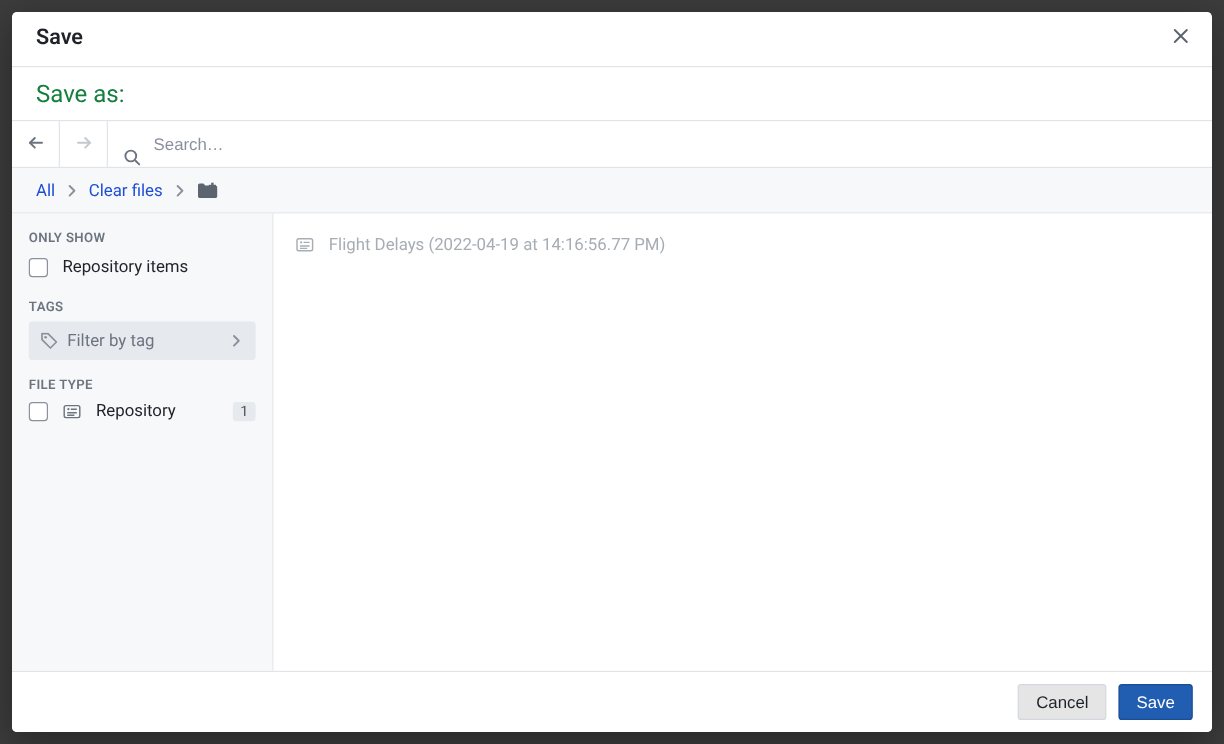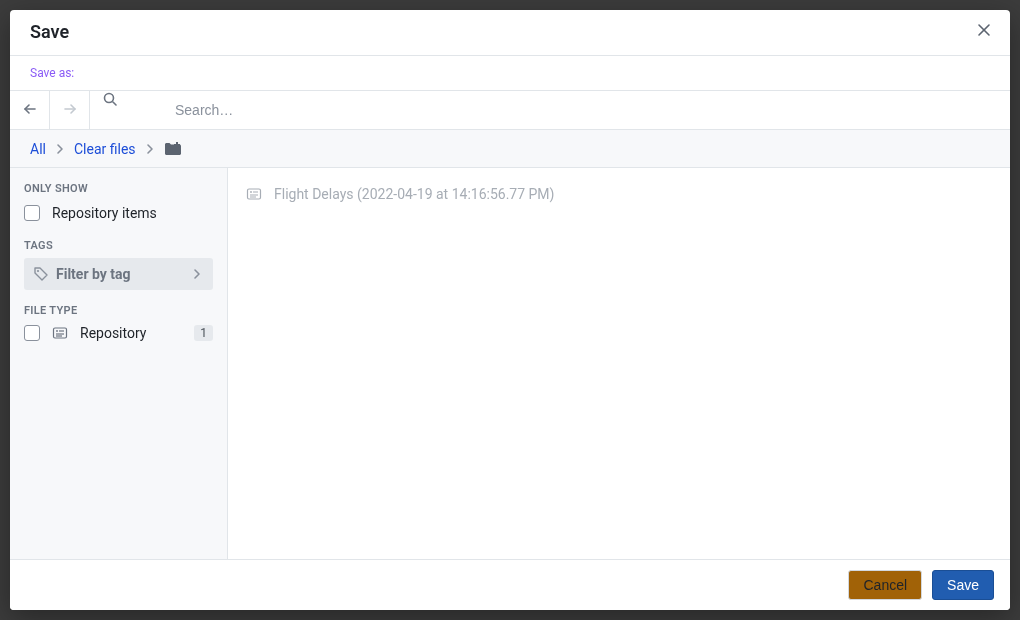--- a/index.html
+++ b/index.html
@@ -59,22 +59,22 @@
   }
 
   
   .save-as-row {
     display: flex;
     align-items: center;
     gap: 10px;
     padding: 10px 20px 10px 20px;
   }
   .save-as-label {
-    font-size: 12px;
-    color: #8b5cf6;
+    font-size: 20px;
+    color: #15803d;
     white-space: nowrap;
   }
   .save-as-input-wrap {
     flex: 1;
     display: flex;
     align-items: center;
     border: 1px solid #d3d8de;
     border-radius: 3px;
     height: 32px;
     padding: 0 6px 0 6px;
@@ -121,23 +121,22 @@
     cursor: pointer;
     display: flex;
     align-items: center;
     justify-content: center;
     color: #6c7480;
   }
   .nav-btn.disabled { color: #c3c9d0; cursor: default; }
   .search-wrap {
     flex: 1;
     display: flex;
-    align-items: flex-start;
+    align-items: flex-end;
     padding-left: 12px;
-    gap: 47px;
   }
   .search-icon {
     color: #6c7480;
     margin-right: 8px;
     display: flex;
     align-items: center;
   }
   .search-input {
     flex: 1;
     border: none;
@@ -219,21 +218,20 @@
   }
 
   .tag-filter {
     display: flex;
     align-items: center;
     justify-content: space-between;
     background: #e6e9ed;
     border-radius: 3px;
     padding: 8px 10px;
     cursor: pointer;
-    font-weight: bold;
   }
   .tag-left {
     display: flex;
     align-items: center;
     gap: 8px;
   }
   .tag-icon { color: #8a919c; display: flex; align-items: center; }
   .tag-text { font-size: 14px; color: #6c7480; }
   .tag-caret { color: #8a919c; display:flex; align-items:center; }
 
@@ -287,21 +285,21 @@
     border-top: 1px solid #e1e5e9;
     background: #fff;
   }
   .btn {
     font-size: 14px;
     border-radius: 3px;
     padding: 6px 14px;
     cursor: pointer;
   }
   .btn-secondary {
-    background: #a16207;
+    background: #e5e5e5;
     border: 1px solid #d3d8de;
     color: #1f2329;
   }
   .btn-primary {
     background: #215db0;
     border: 1px solid #1a4e95;
     color: #ffffff;
   }
 </style>
 </head>

